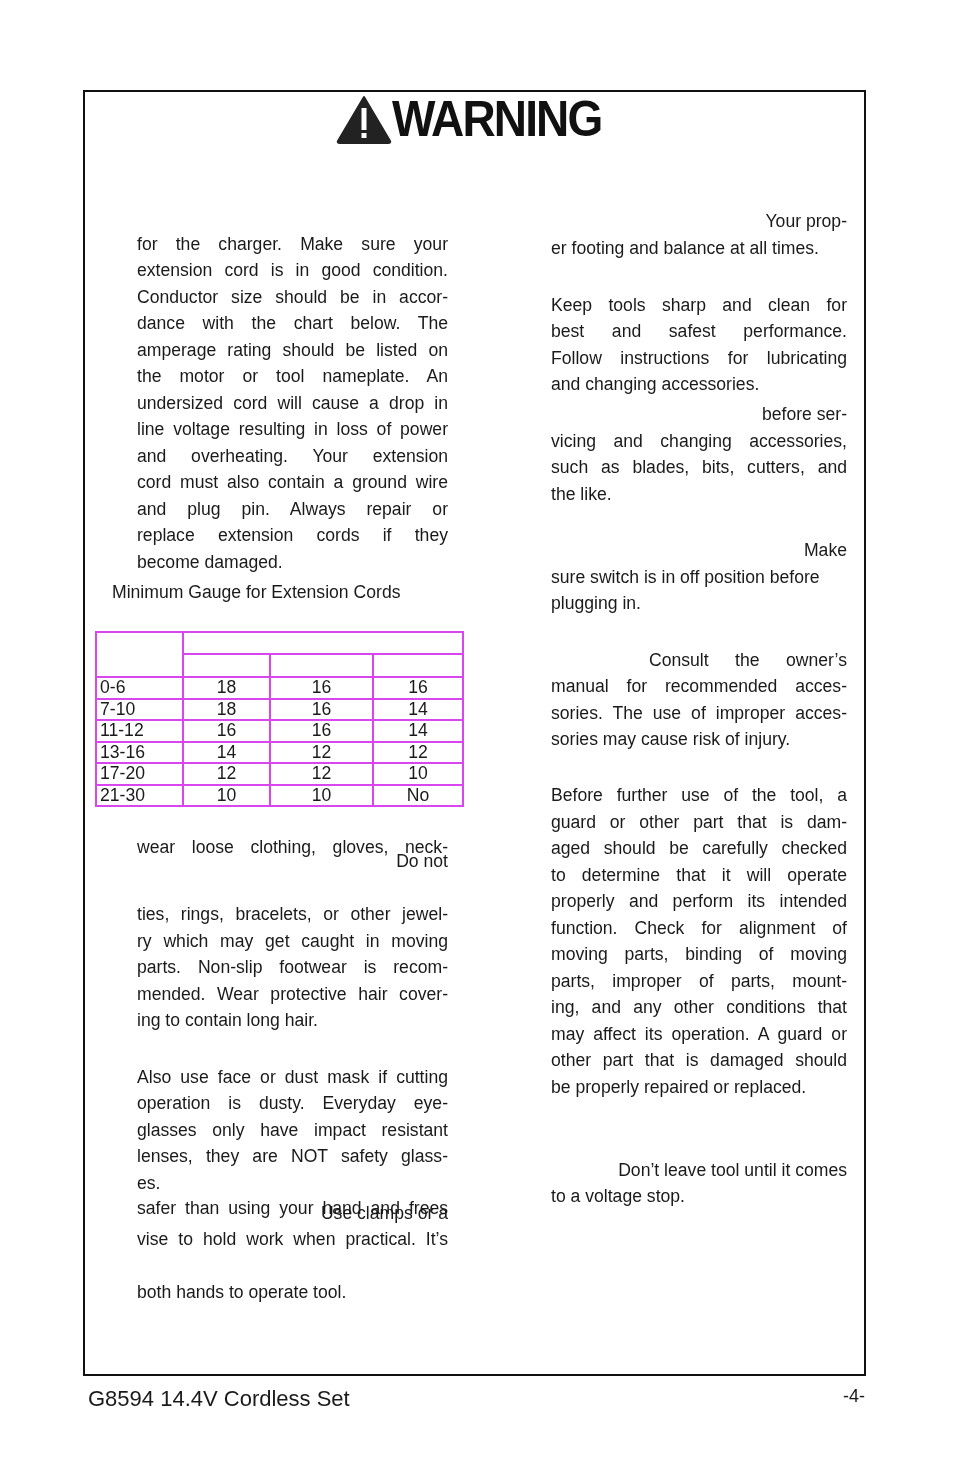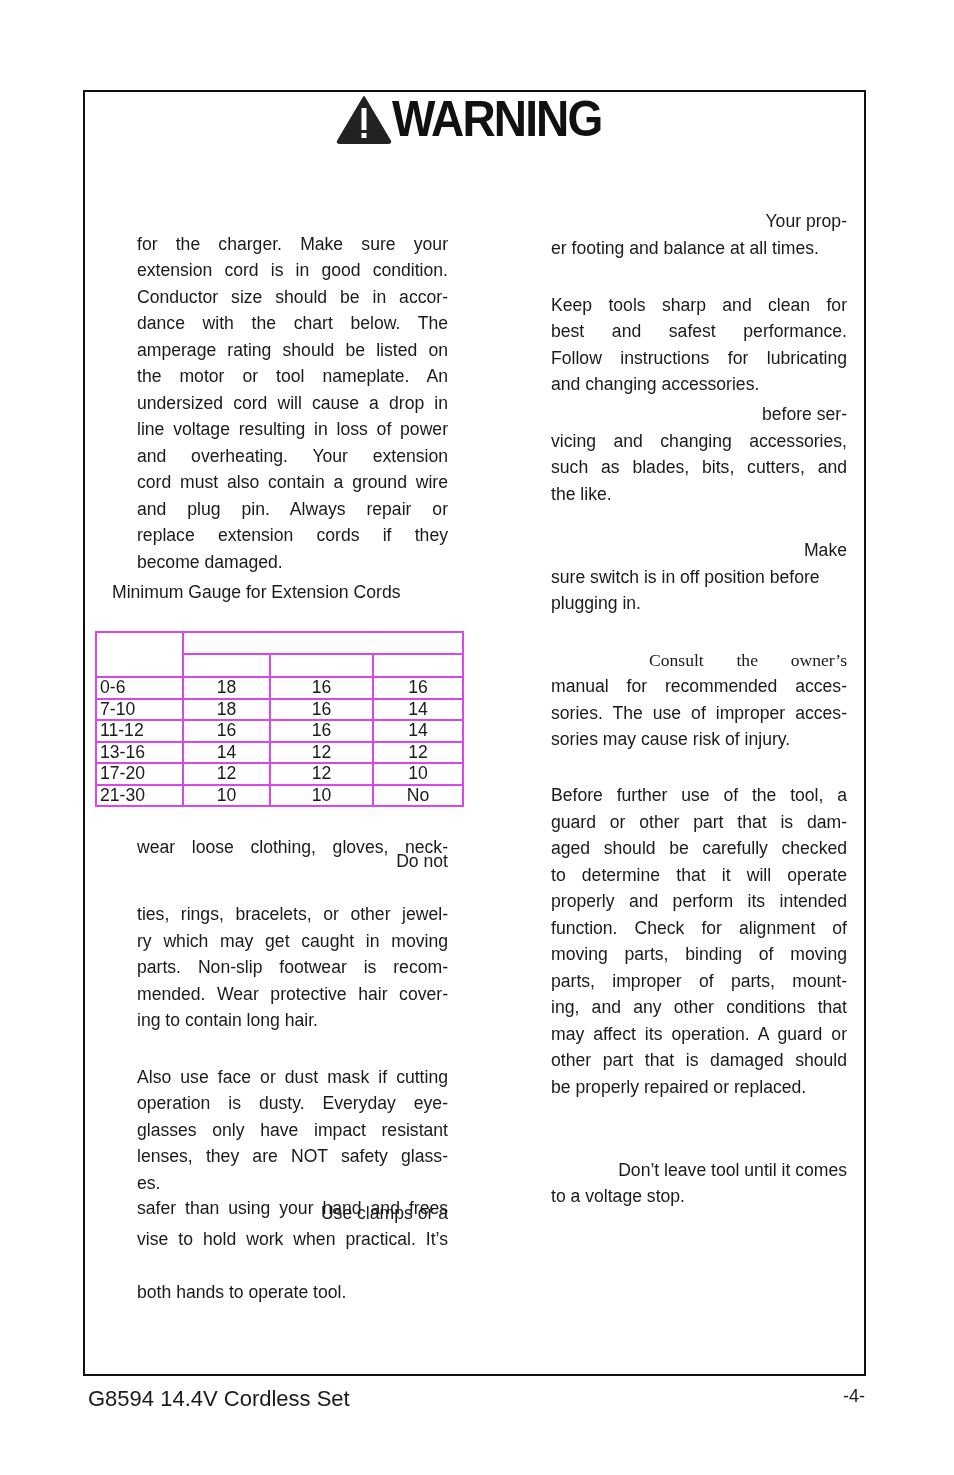--- a/index.html
+++ b/index.html
@@ -152,21 +152,21 @@
     <div class="line" style="top:481px">the like.</div>
   </div>
 
   <div>
     <div class="line r" style="top:537px">Make</div>
     <div class="line" style="top:564px">sure switch is in off position before</div>
     <div class="line" style="top:590px">plugging in.</div>
   </div>
 
   <div>
-    <div class="line" style="top:647px; left:649px; width:198px; text-align:justify; text-align-last:justify;font-family:Liberation Serif, serif;">Consult the owner’s</div>
+    <div class="line" style="top:647px; left:649px; width:198px; text-align:justify; text-align-last:justify;">Consult the owner’s</div>
     <div class="line just" style="top:673px">manual for recommended acces-</div>
     <div class="line just" style="top:700px">sories. The use of improper acces-</div>
     <div class="line" style="top:726px">sories may cause risk of injury.</div>
   </div>
 
   <div>
     <div class="line just" style="top:782px">Before further use of the tool, a</div>
     <div class="line just" style="top:809px">guard or other part that is dam-</div>
     <div class="line just" style="top:835px">aged should be carefully checked</div>
     <div class="line just" style="top:862px">to determine that it will operate</div>

